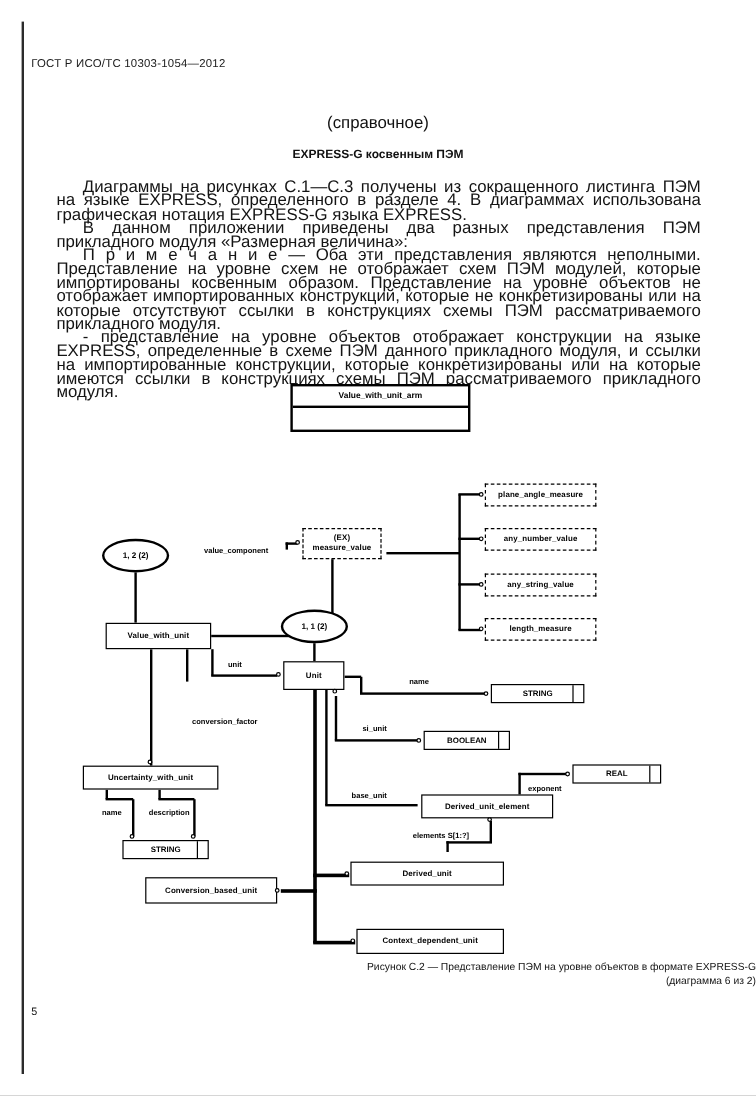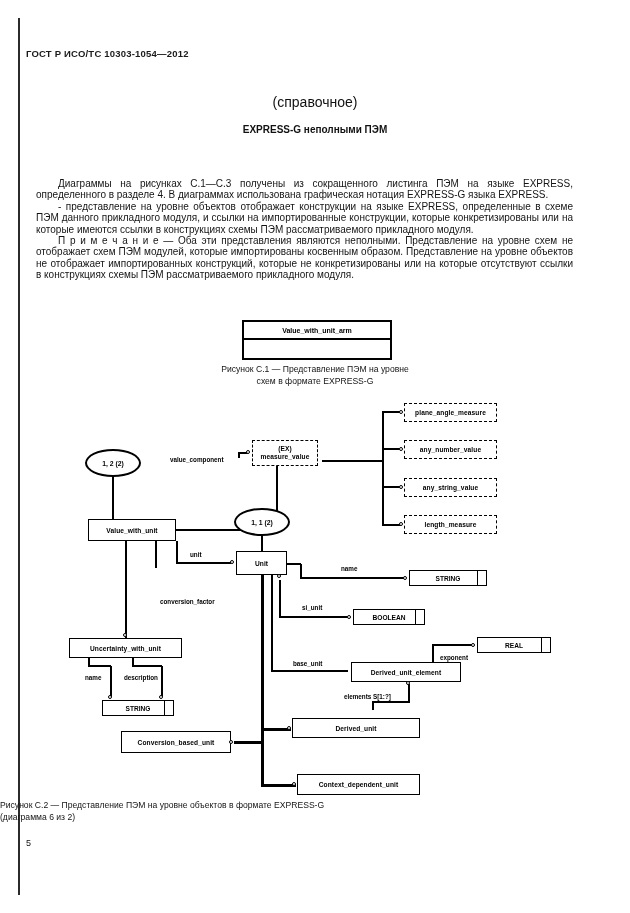--- a/index.html
+++ b/index.html
@@ -12,50 +12,49 @@
   }
   .sheet{
     position:absolute;
     left:18px;top:18px;
     width:594px;height:877px;
     background:#fff;
     border-left:2px solid #2b2b2b;
   }
   .gost-header{
     position:absolute;left:26px;top:48px;
-    font-size:9.5px;font-weight:bold;color:#1a1a1a;
+    font-size:9.5px;font-weight:normal;color:#1a1a1a;
     letter-spacing:.2px;white-space:nowrap;
   }
   .annex-title{
     position:absolute;left:0;top:80px;width:630px;
     text-align:center;font-size:9px;font-weight:bold;color:#111;
   }
   .annex-sub{
     position:absolute;left:0;top:94px;width:630px;
     text-align:center;font-size:14px;color:#111;
   }
   .clause-title{
     position:absolute;left:0;top:124px;width:630px;
     text-align:center;font-size:10px;font-weight:bold;color:#111;
   }
   .body-text{
-    position:absolute;left:36px;top:150px;width:537px;
-    font-size:10px;line-height:11.4px;color:#141414;
+    position:absolute;left:47px;top:150px;width:537px;
+    font-size:14px;line-height:11.4px;color:#141414;
     text-align:justify;
-    margin-top:28px;
   }
   .body-text p{margin:0;}
   .body-text p.ind{text-indent:22px;}
   .fig1-caption{
     position:absolute;left:0;top:364px;width:630px;
     text-align:center;font-size:8.6px;color:#141414;line-height:11.5px;
   }
   .fig2-caption{
     position:absolute;left:0;top:800px;width:630px;
-    text-align:left;font-size:8.6px;color:#141414;line-height:11.5px;
+    text-align:right;font-size:8.6px;color:#141414;line-height:11.5px;
   }
   .page-num{
     position:absolute;left:26px;top:838px;
     font-size:9px;color:#111;
   }
   
   .dgm{position:absolute;left:0;top:0;width:630px;height:913px;}
   .ebox{
     position:absolute;box-sizing:border-box;
     border:1.6px solid #000;background:#fff;
@@ -110,35 +109,32 @@
 </style>
 </head>
 <body>
 
 <div class="page">
   <div class="sheet"></div>
 
   <div class="gost-header">ГОСТ Р ИСО/ТС 10303-1054—2012</div>
 
   <div class="annex-sub">(справочное)</div>
-  <div class="clause-title">EXPRESS-G неполными ПЭМ</div>
+  <div class="clause-title">EXPRESS-G косвенным ПЭМ</div>
 
   <div class="body-text">
     <p class="ind">Диаграммы на рисунках С.1—С.3 получены из сокращенного листинга ПЭМ на языке EXPRESS, определенного в разделе 4. В диаграммах использована графическая нотация EXPRESS-G языка EXPRESS.</p>
+    <p class="ind">В данном приложении приведены два разных представления ПЭМ прикладного модуля «Размерная величина»:</p>
+    <p class="ind">П р и м е ч а н и е — Оба эти представления являются неполными. Представление на уровне схем не отображает схем ПЭМ модулей, которые импортированы косвенным образом. Представление на уровне объектов не отображает импортированных конструкций, которые не конкретизированы или на которые отсутствуют ссылки в конструкциях схемы ПЭМ рассматриваемого прикладного модуля.</p>
     <p class="ind">- представление на уровне объектов отображает конструкции на языке EXPRESS, определенные в схеме ПЭМ данного прикладного модуля, и ссылки на импортированные конструкции, которые конкретизированы или на которые имеются ссылки в конструкциях схемы ПЭМ рассматриваемого прикладного модуля.</p>
-    <p class="ind">П р и м е ч а н и е — Оба эти представления являются неполными. Представление на уровне схем не отображает схем ПЭМ модулей, которые импортированы косвенным образом. Представление на уровне объектов не отображает импортированных конструкций, которые не конкретизированы или на которые отсутствуют ссылки в конструкциях схемы ПЭМ рассматриваемого прикладного модуля.</p>
   </div>
 
   <div class="fig1box" style="left:242px;top:320px;width:150px;height:40px;">
     <div class="t">Value_with_unit_arm</div>
     <div class="b"></div>
-  </div>
-  <div class="fig1-caption">
-    <span>Рисунок  С.1 — Представление ПЭМ на уровне</span><br>
-    <span>схем в формате EXPRESS-G</span>
   </div>
 
   <div class="dgm">
 
     <div class="ebox dashed" style="left:404px;top:403px;width:93px;height:19px;">
       <span>plane_angle_measure</span>
     </div>
     <div class="ebox dashed" style="left:404px;top:440px;width:93px;height:19px;">
       <span>any_number_value</span>
     </div>

